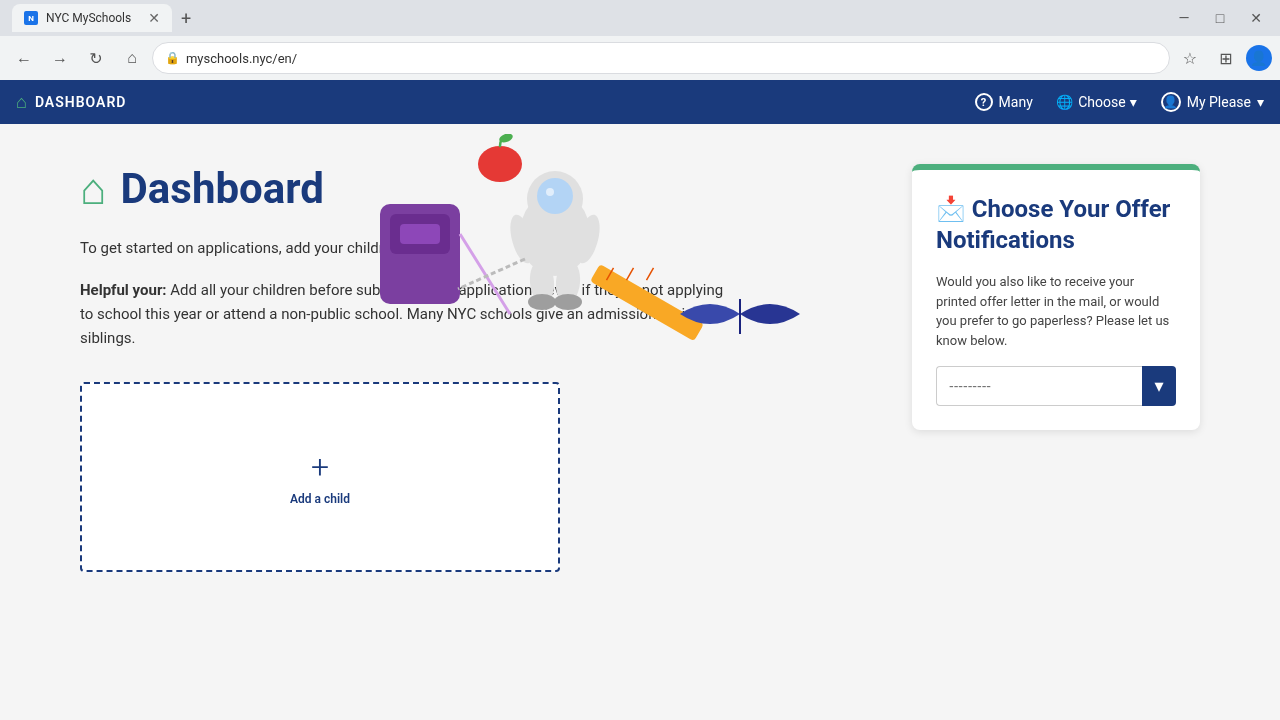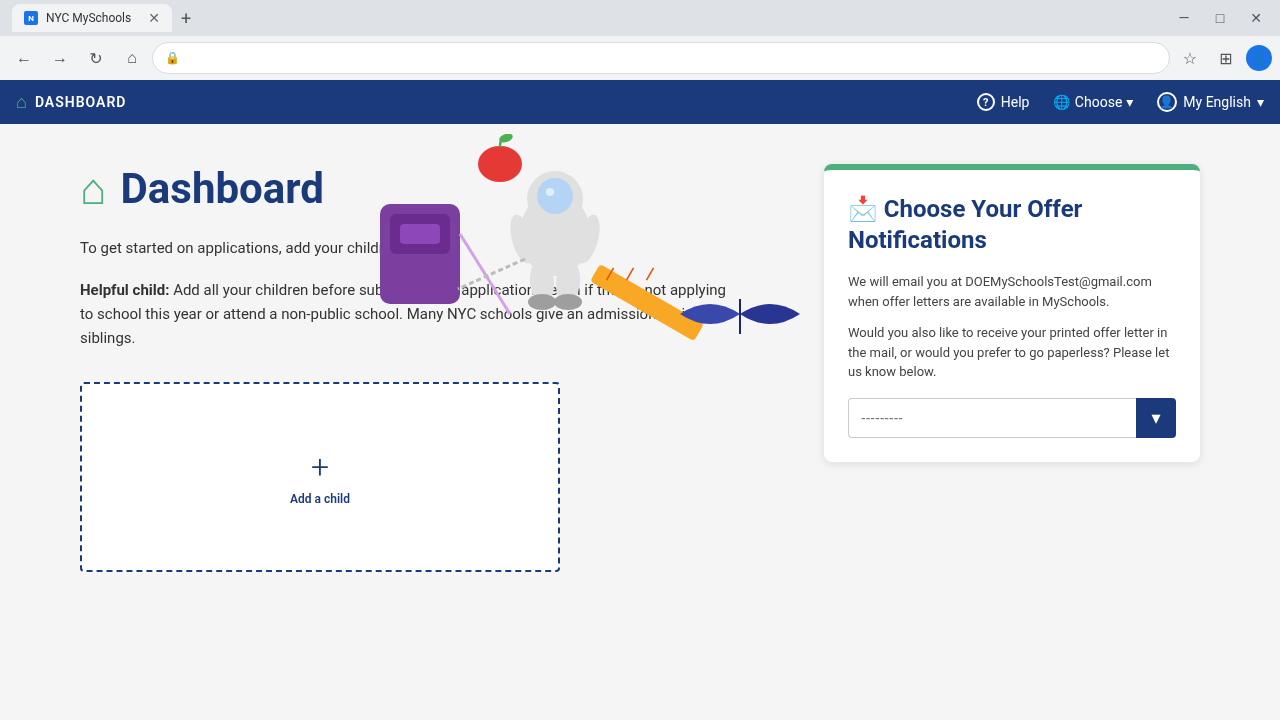--- a/index.html
+++ b/index.html
@@ -264,21 +264,21 @@
       font-size: 12px;
       color: #1a3a7c;
       font-weight: 600;
     }
 
     
     .notification-card {
       position: absolute;
       right: 80px;
       top: 40px;
-      width: 376px;
+      width: 288px;
       background: white;
       border-radius: 8px;
       border-top: 6px solid #4caf7d;
       padding: 24px;
       box-shadow: 0 2px 8px rgba(0,0,0,0.1);
     }
     .notif-title {
       font-size: 24px;
       font-weight: 700;
       color: #1a3a7c;
@@ -389,59 +389,60 @@
   </div>
 </div>
 
 <div class="nav-bar">
   <button class="nav-btn">←</button>
   <button class="nav-btn">→</button>
   <button class="nav-btn">↻</button>
   <button class="nav-btn">⌂</button>
   <div class="address-bar">
     <span class="lock-icon">🔒</span>
+    <span class="address-text">myschools.nyc/en/</span>
   </div>
   <div class="nav-actions">
     <button class="nav-action-btn">☆</button>
     <button class="nav-action-btn">⊞</button>
     <div class="user-avatar">👤</div>
   </div>
 </div>
 
 <div class="app-navbar">
   <div class="app-nav-left">
     <span class="home-icon">⌂</span>
     <span class="app-nav-title">DASHBOARD</span>
   </div>
   <div class="app-nav-right">
     <div class="nav-help">
       <div class="nav-help-icon">?</div>
-      <span>Help</span>
+      <span>Many</span>
     </div>
     <div class="nav-lang">
       <span>🌐</span>
       <span>Choose</span>
       <span>▾</span>
     </div>
     <div class="nav-account">
       <div class="account-icon">👤</div>
-      <span>My English</span>
+      <span>My Please</span>
       <span>▾</span>
     </div>
   </div>
 </div>
 
 <div class="main-content">
   <div class="left-section">
     <div class="page-title-row">
       <span class="house-icon">⌂</span>
       <h1 class="page-title">Dashboard</h1>
     </div>
     <p class="intro-text">To get started on applications, add your children below.</p>
-    <p class="hint-text"><strong>Helpful child:</strong> Add all your children before submitting any applications, even if they're not applying to school this year or attend a non-public school. Many NYC schools give an admissions priority to siblings.</p>
+    <p class="hint-text"><strong>Helpful your:</strong> Add all your children before submitting any applications, even if they're not applying to school this year or attend a non-public school. Many NYC schools give an admissions priority to siblings.</p>
     <div class="add-child-card">
       <span class="add-child-plus">+</span>
       <span class="add-child-text">Add a child</span>
     </div>
   </div>
 
   <div class="illustration-area">
     <svg width="440" height="260" viewBox="0 0 440 260" xmlns="http://www.w3.org/2000/svg">
 
       <ellipse cx="120" cy="30" rx="22" ry="18" fill="#e53935"></ellipse>
@@ -477,21 +478,20 @@
 
       <circle cx="170" cy="58" r="4" fill="white" opacity="0.6"></circle>
 
       <ellipse cx="162" cy="168" rx="14" ry="8" fill="#9e9e9e"></ellipse>
       <ellipse cx="188" cy="168" rx="14" ry="8" fill="#9e9e9e"></ellipse>
     </svg>
   </div>
 
   <div class="notification-card">
     <h2 class="notif-title">📩 Choose Your Offer Notifications</h2>
-    <p class="notif-email-text">We will email you at DOEMySchoolsTest@gmail.com when offer letters are available in MySchools.</p>
     <p class="notif-body-text">Would you also like to receive your printed offer letter in the mail, or would you prefer to go paperless? Please let us know below.</p>
     <div class="notif-select-row">
       <input class="notif-select" type="text" readonly="" placeholder="---------" style="">
       <button class="notif-select-btn">
         <span>▾</span>
       </button>
     </div>
   </div>
 </div>
 

